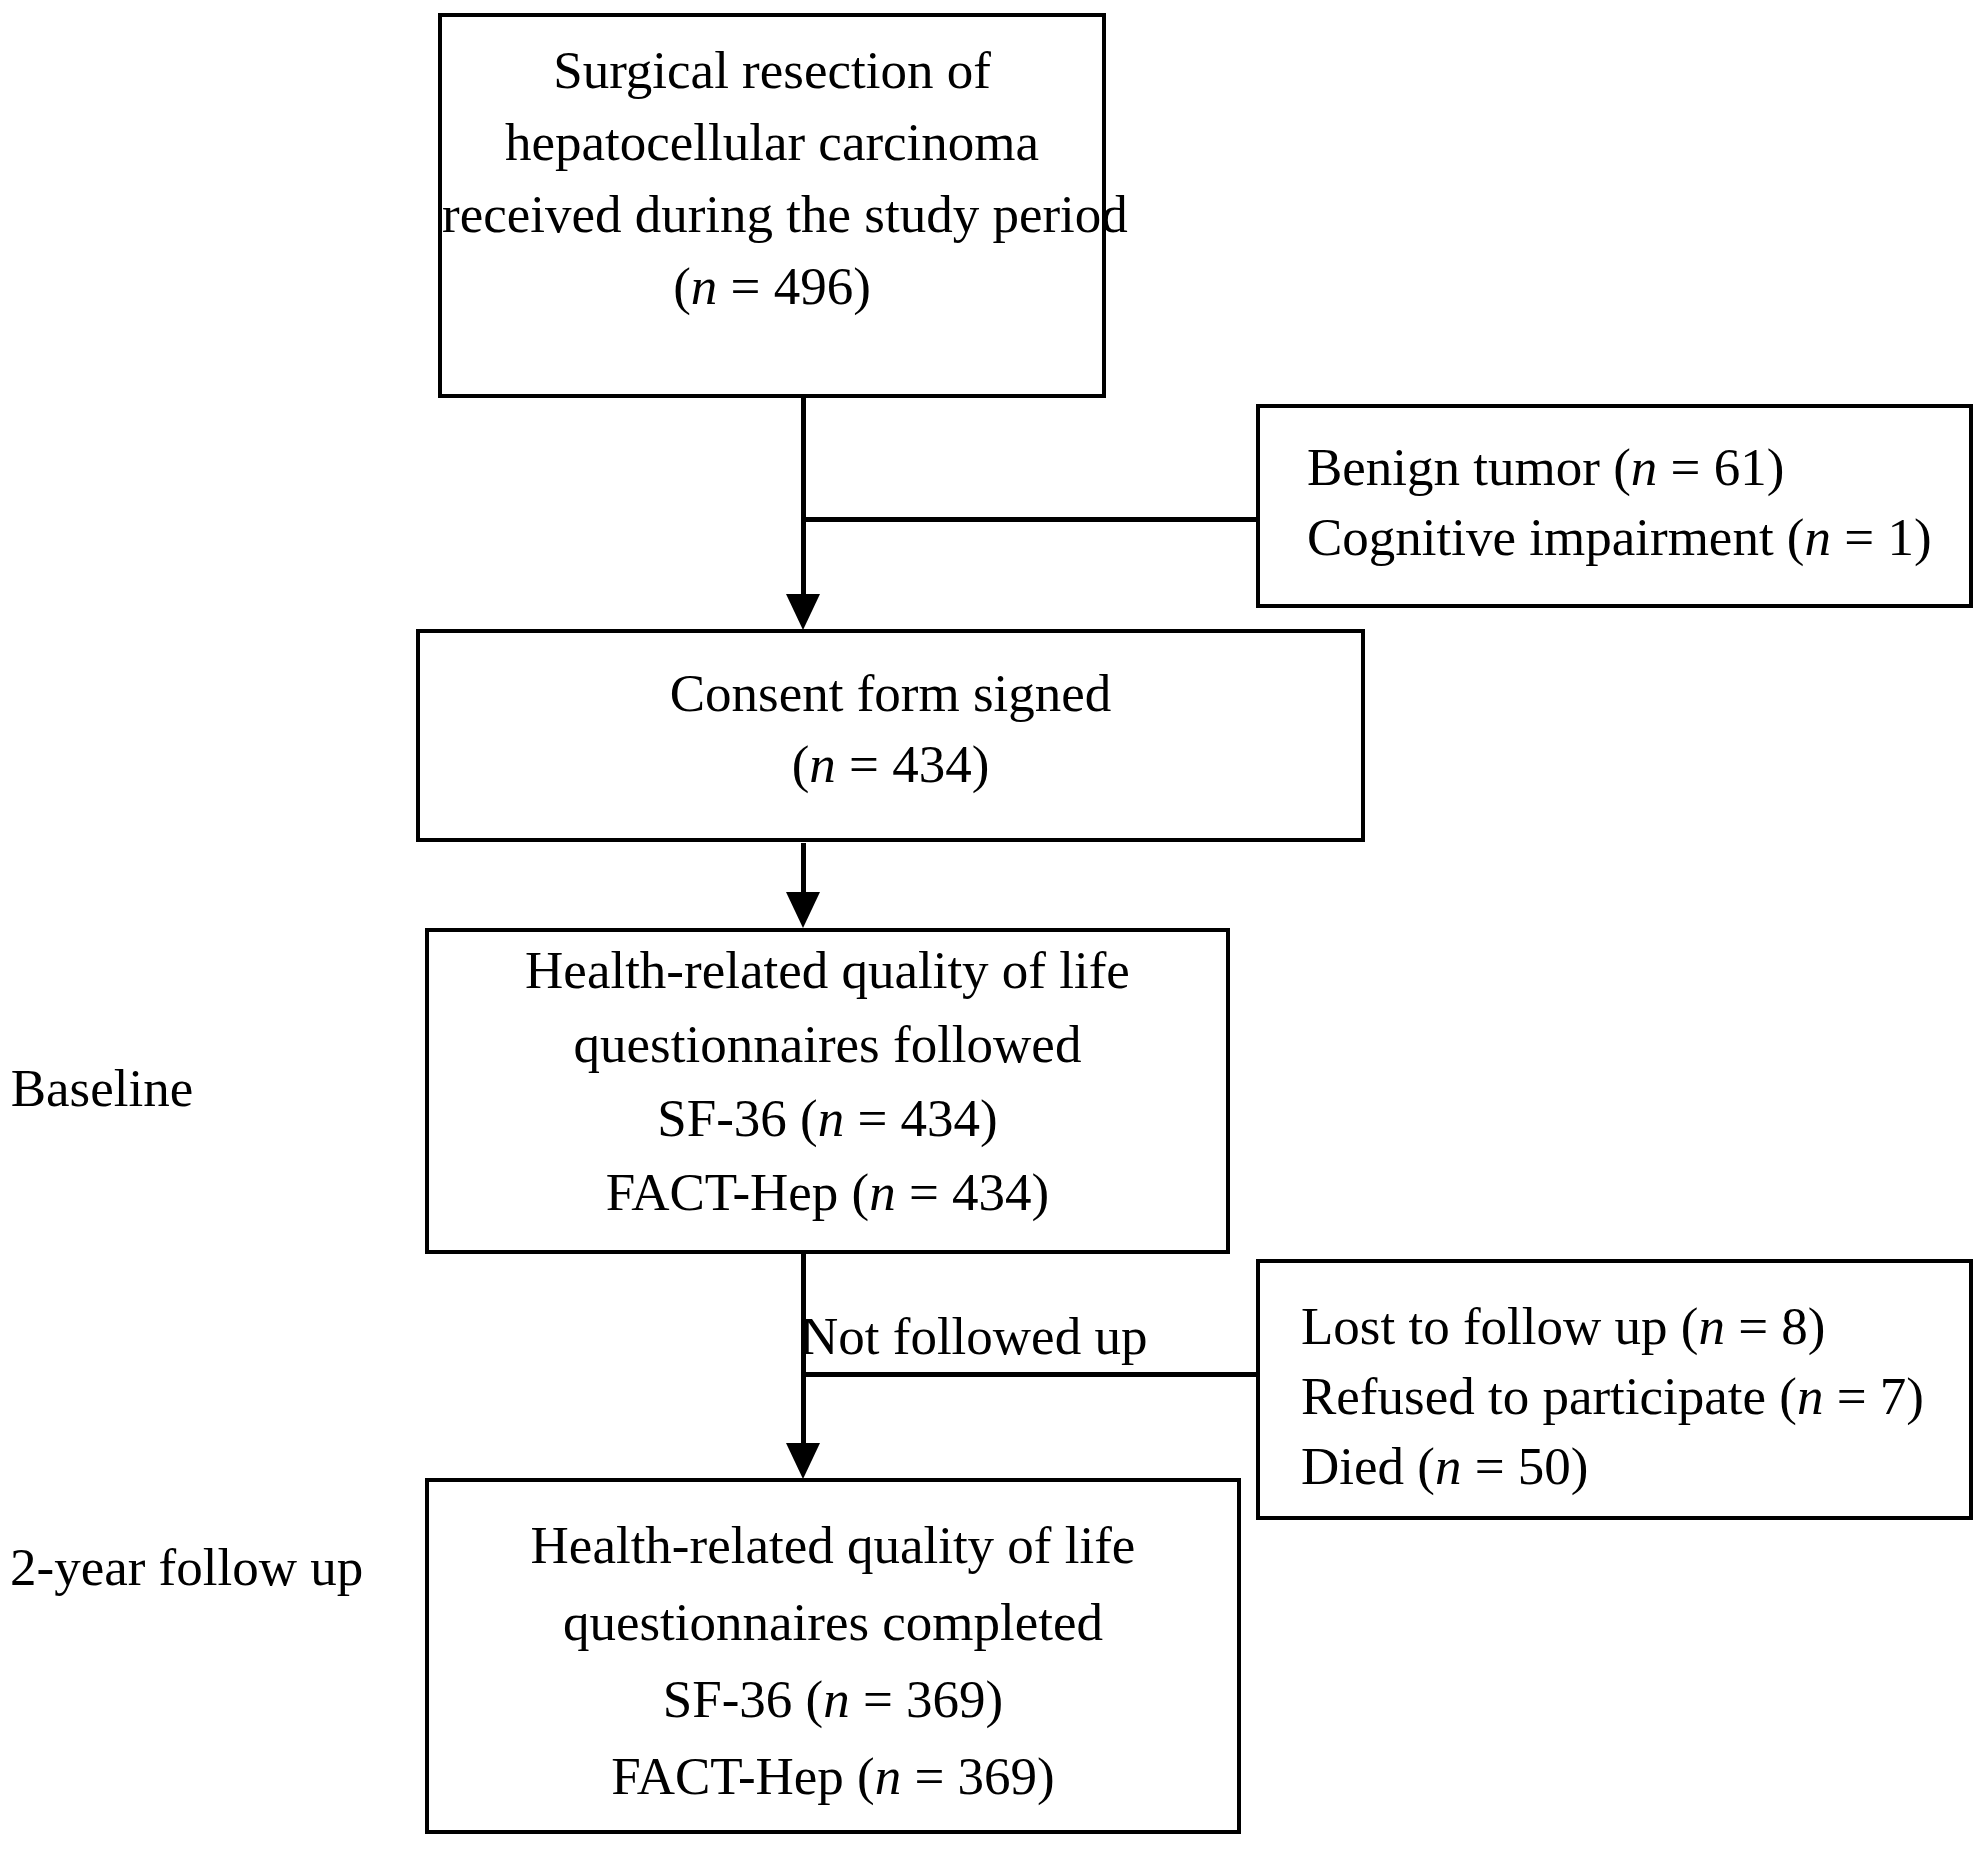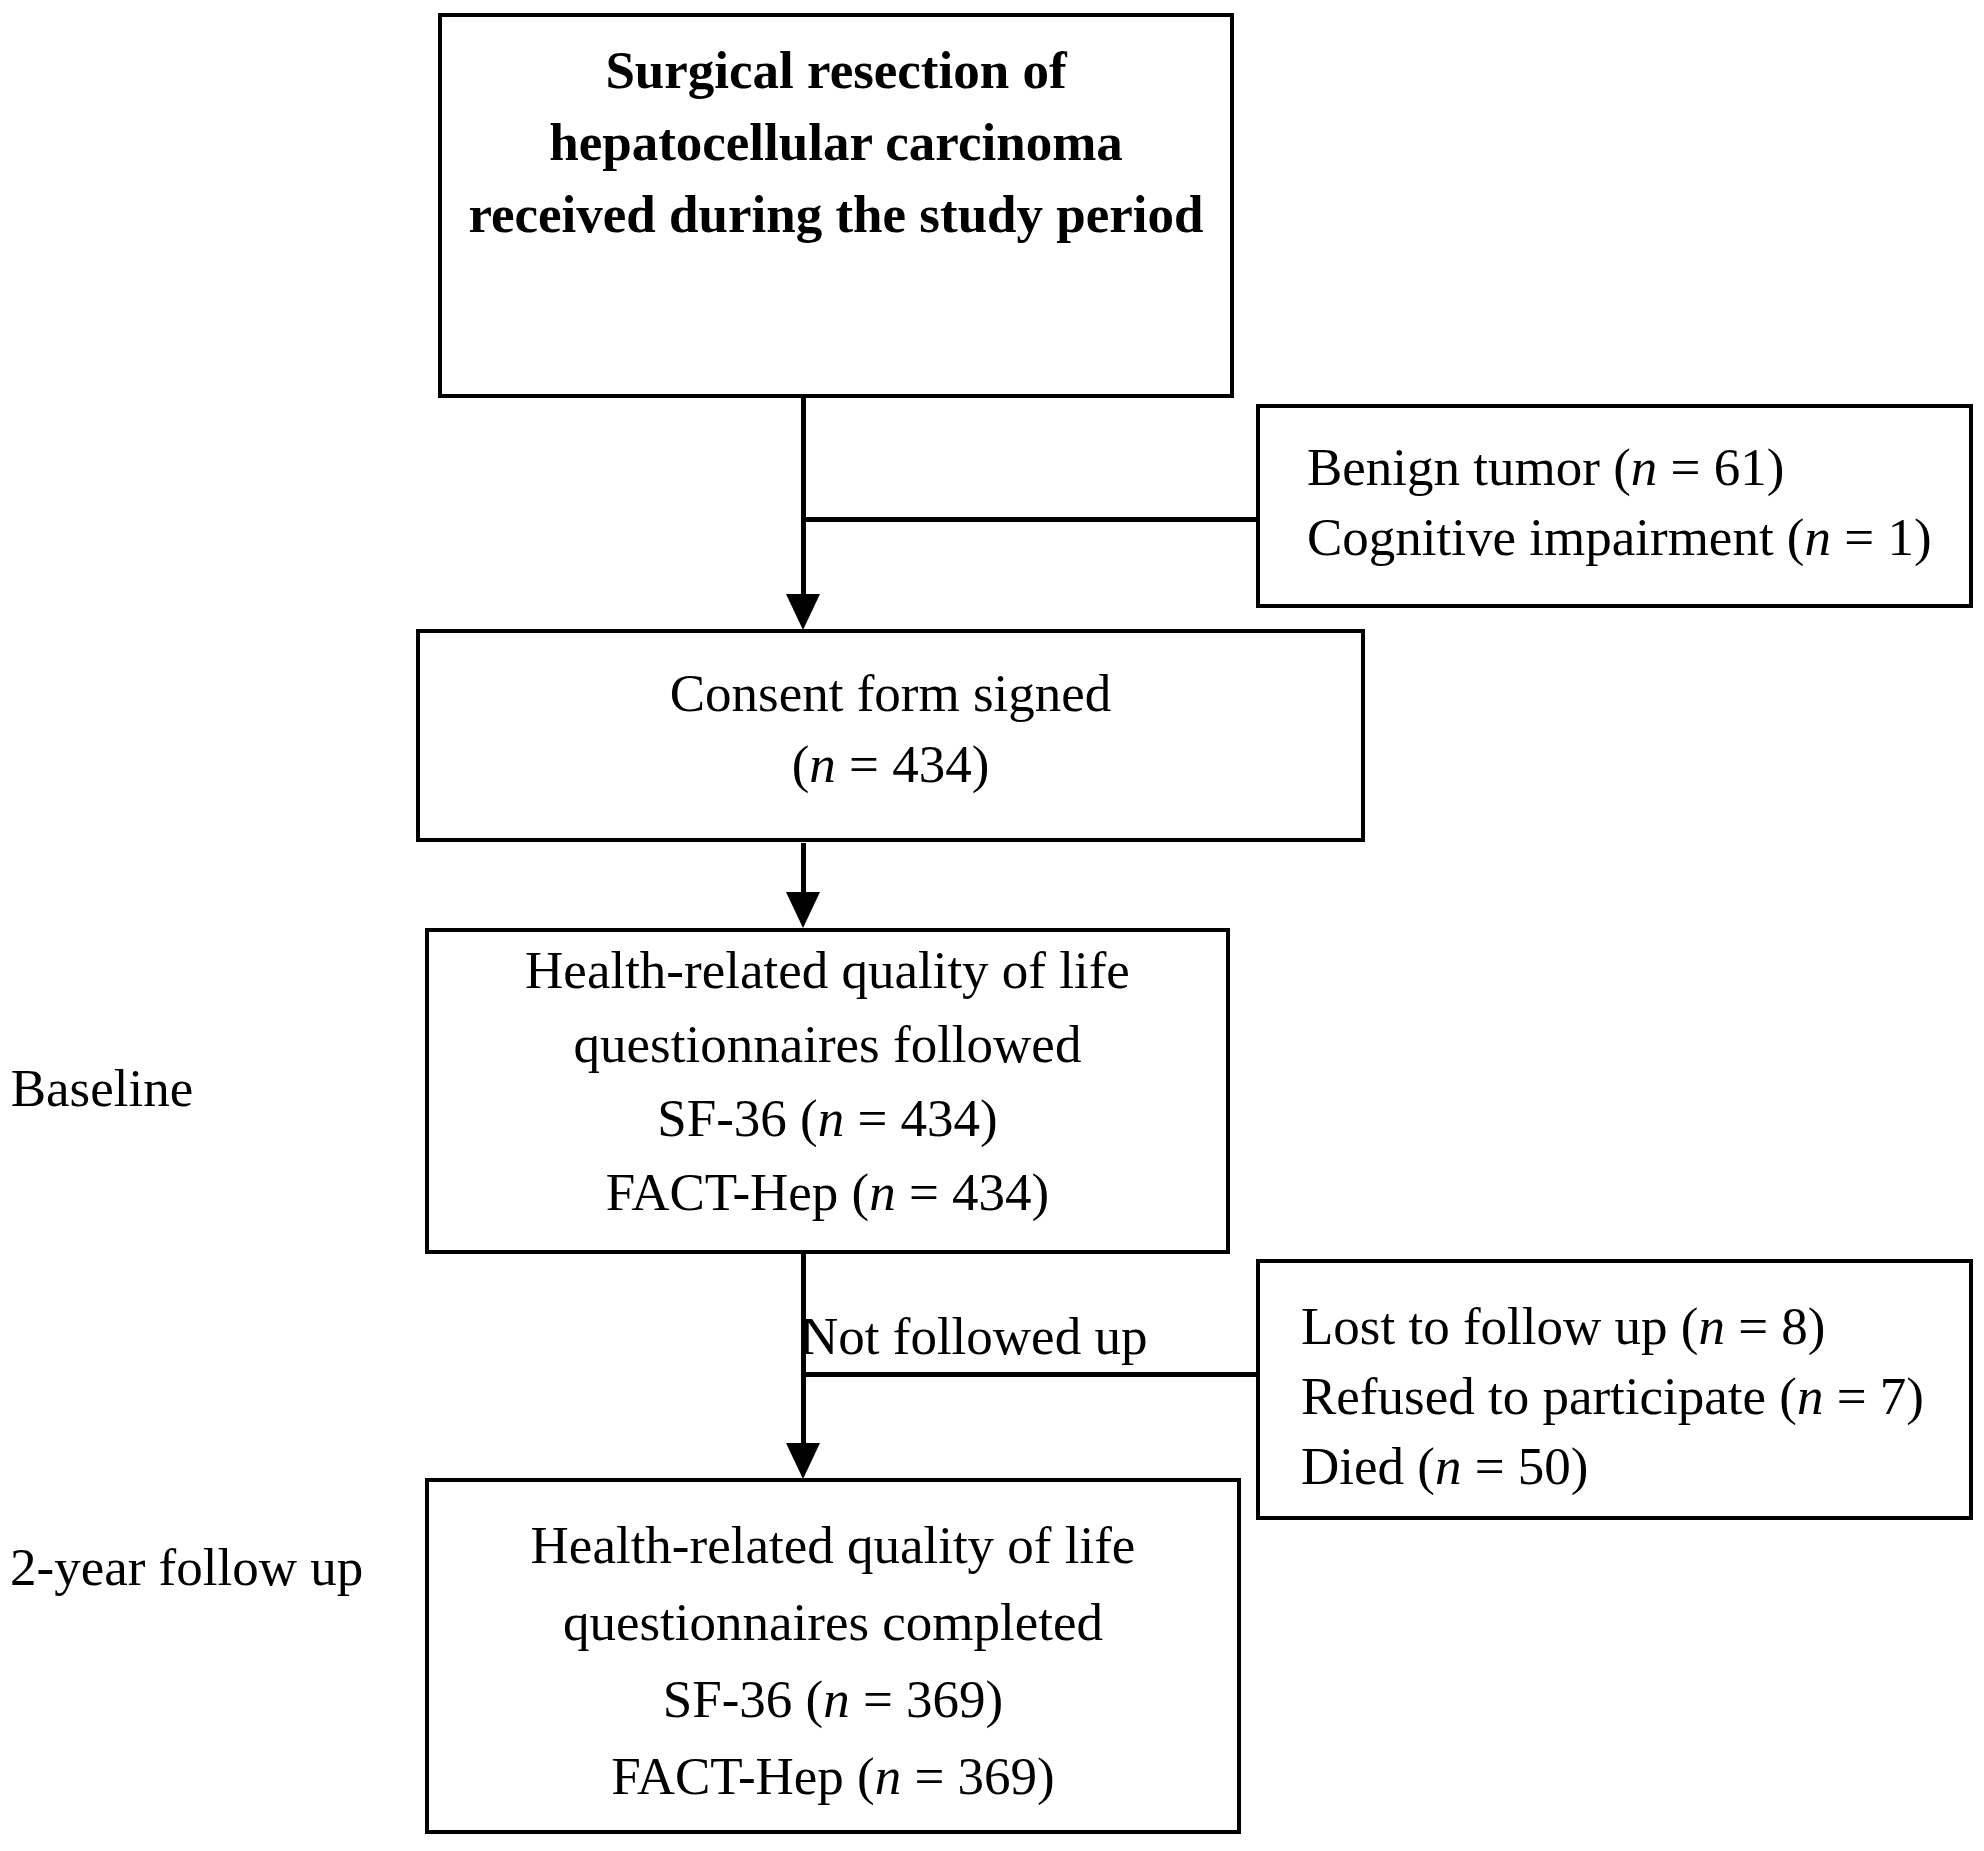--- a/index.html
+++ b/index.html
@@ -22,21 +22,21 @@
     border: 4.7px solid #000000;
     background: #ffffff;
   }
   .box .ln {
     white-space: nowrap;
   }
   .center-text { text-align: center; }
   .left-text   { text-align: left; }
 
   
-  .b-surgical { left: 438px;  top: 13px;   width: 796px; height: 385px; padding-top: 16.6px; font-weight: bold; }
+  .b-surgical { left: 438px;  top: 13px;   width: 668px; height: 385px; padding-top: 16.6px; }
   .b-surgical .ln { line-height: 72px; }
 
   .b-side1    { left: 1256px; top: 404px;  width: 717px; height: 204px; padding-top: 24px; padding-left: 47px; }
   .b-side1 .ln { line-height: 70px; }
 
   .b-consent  { left: 416px;  top: 629px; width: 949px; height: 213px; padding-top: 25px; }
   .b-consent .ln { line-height: 71px; }
 
   .b-baseline { left: 425px;  top: 928px; width: 805px; height: 326px; padding-top: 1.2px; }
   .b-baseline .ln { line-height: 74px; }
@@ -86,20 +86,21 @@
 </style>
 </head>
 <body>
 
 <div id="canvas">
 
   <div class="box center-text b-surgical">
     <div class="ln">Surgical resection of</div>
     <div class="ln">hepatocellular carcinoma</div>
     <div class="ln">received during the study period</div>
+    <div class="ln">(<i>n</i> = 496)</div>
   </div>
 
   <div class="vline v1"></div>
   <div class="hline h1"></div>
   <div class="arrowhead a1"></div>
 
   <div class="box left-text b-side1">
     <div class="ln">Benign tumor (<i>n</i> = 61)</div>
     <div class="ln">Cognitive impairment (<i>n</i> = 1)</div>
   </div>

